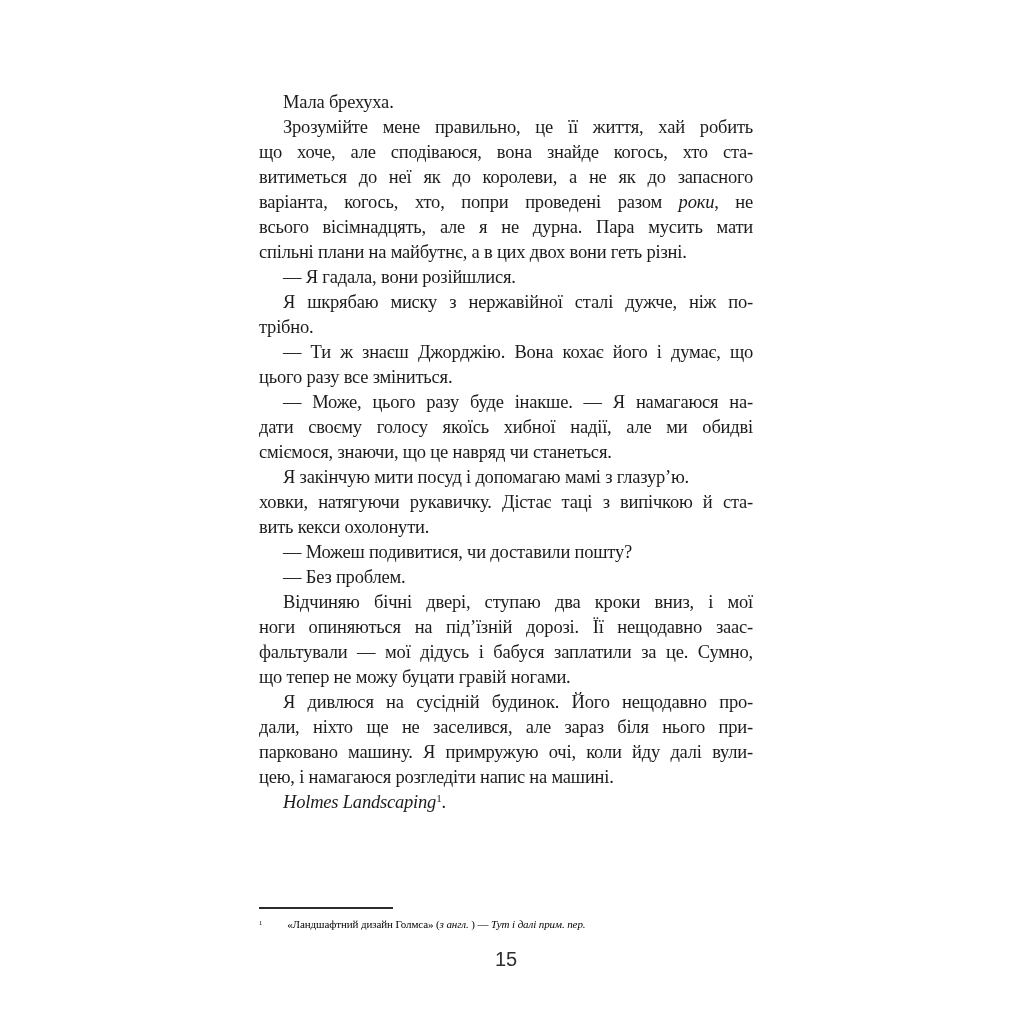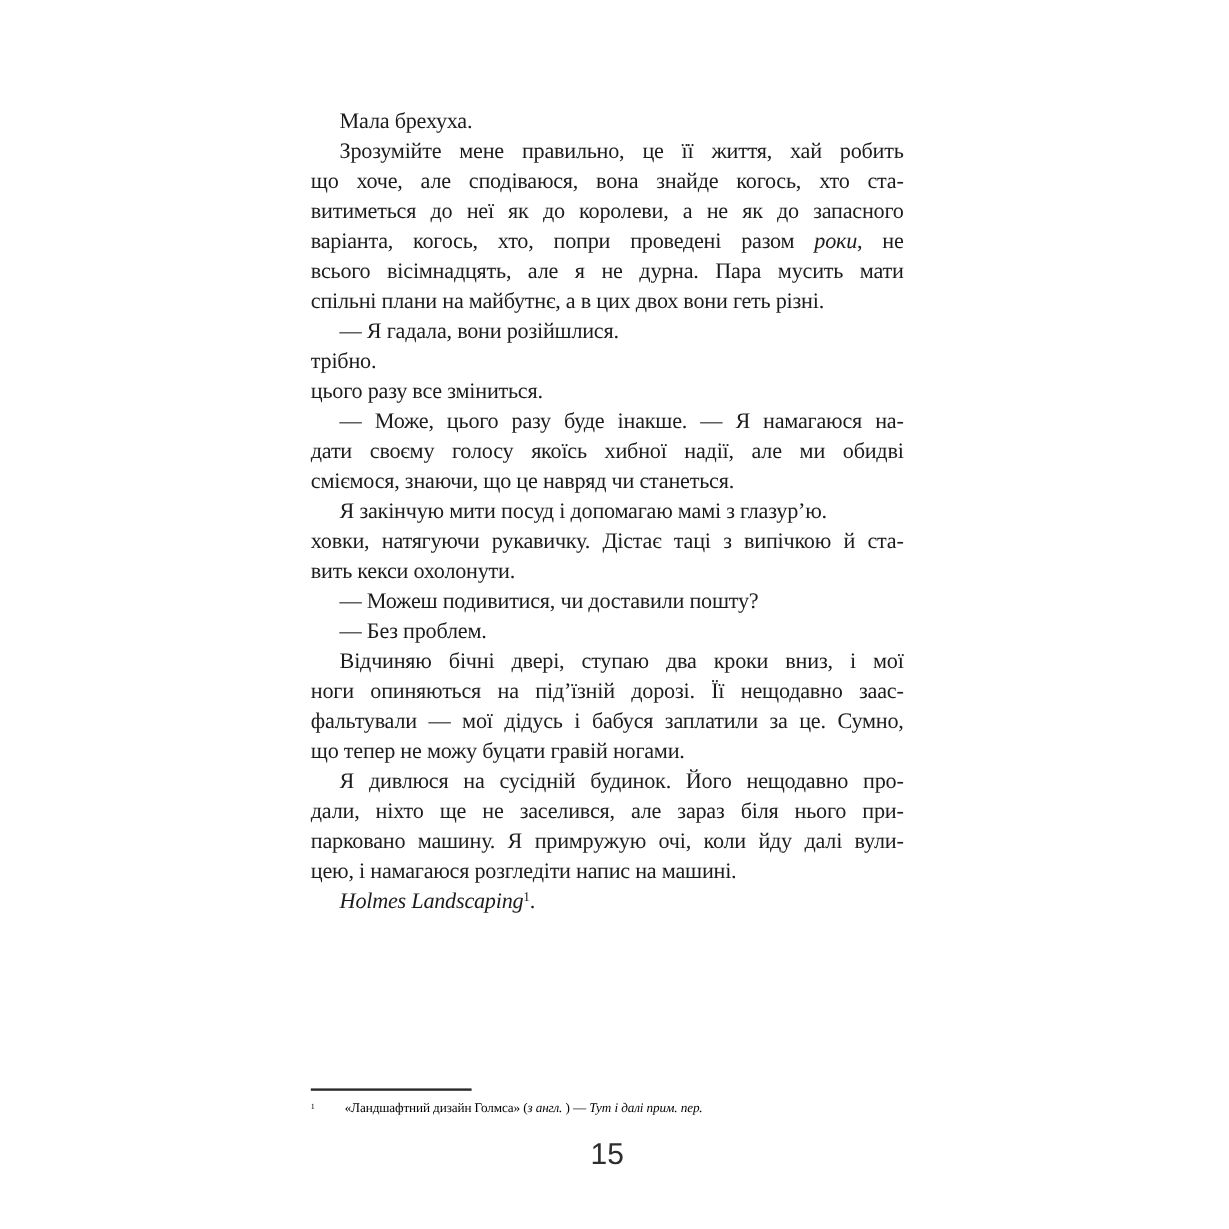--- a/index.html
+++ b/index.html
@@ -67,39 +67,41 @@
     white-space: nowrap;
   }
   .footnote .fn-marker { margin-right: 25px; }
   .page-number {
     position: absolute;
     left: 259px;
     top: 948px;
     width: 494px;
     text-align: center;
     font-family: "Liberation Sans", "DejaVu Sans", sans-serif;
-    font-size: 25px;
+    font-size: 20px;
     color: #2e2e2e;
   }
 </style>
 </head>
 <body>
 
 <div class="page">
 
   <div class="text-block">
       <div class="line indent last">Мала брехуха.</div>
       <div class="line indent">Зрозумійте мене правильно, це її життя, хай робить</div>
       <div class="line">що хоче, але сподіваюся, вона знайде когось, хто ста-</div>
       <div class="line">витиметься до неї як до королеви, а не як до запасного</div>
       <div class="line">варіанта, когось, хто, попри проведені разом <i>роки</i>, не</div>
       <div class="line">всього вісімнадцять, але я не дурна. Пара мусить мати</div>
       <div class="line last">спільні плани на майбутнє, а в цих двох вони геть різні.</div>
       <div class="line indent last">— Я гадала, вони розійшлися.</div>
+      <div class="line indent">Я шкрябаю миску з нержавійної сталі дужче, ніж по-</div>
       <div class="line last">трібно.</div>
+      <div class="line indent">— Ти ж знаєш Джорджію. Вона кохає його і думає, що</div>
       <div class="line last">цього разу все зміниться.</div>
       <div class="line indent">— Може, цього разу буде інакше. — Я намагаюся на-</div>
       <div class="line">дати своєму голосу якоїсь хибної надії, але ми обидві</div>
       <div class="line last">сміємося, знаючи, що це навряд чи станеться.</div>
       <div class="line indent last">Я закінчую мити посуд і допомагаю мамі з глазур’ю.</div>
       <div class="line">ховки, натягуючи рукавичку. Дістає таці з випічкою й ста-</div>
       <div class="line last">вить кекси охолонути.</div>
       <div class="line indent last">— Можеш подивитися, чи доставили пошту?</div>
       <div class="line indent last">— Без проблем.</div>
       <div class="line indent">Відчиняю бічні двері, ступаю два кроки вниз, і мої</div>

